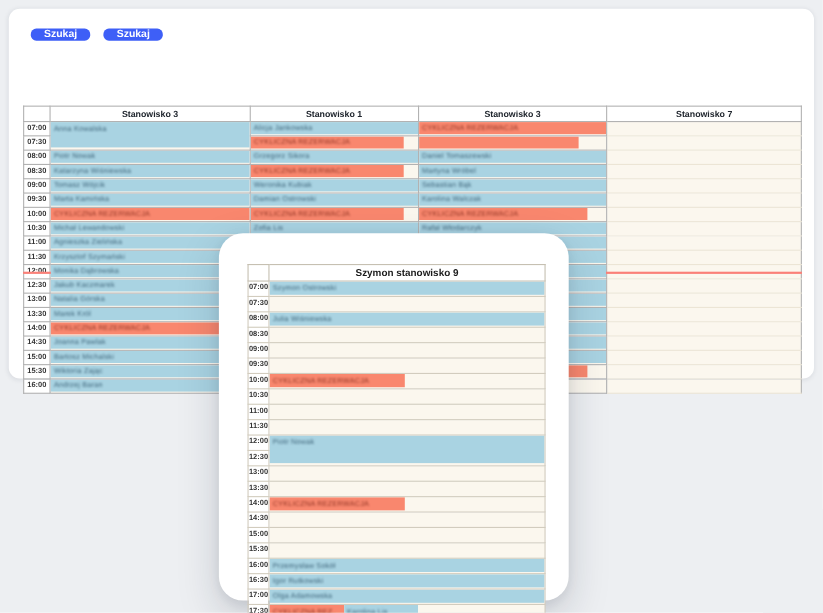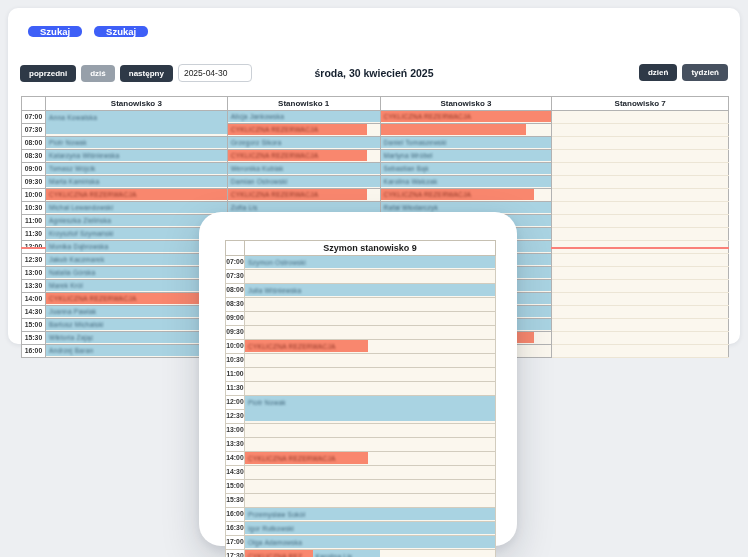--- a/index.html
+++ b/index.html
@@ -73,33 +73,20 @@
 </style>
 </head>
 <body>
 
 <div class="card">
   <div class="toolbar">
     <button class="btn btn-primary">Szukaj</button>
     <button class="btn btn-primary">Szukaj</button>
   </div>
 
-  <div class="navbar">
-    <div class="nav-left">
-      <button class="btn btn-dark">poprzedni</button>
-      <button class="btn btn-dark btn-muted">dziś</button>
-      <button class="btn btn-dark">następny</button>
-      <input class="date-input" type="text" value="2025-04-30" style="">
-    </div>
-    <div class="date-title">środa, 30 kwiecień 2025</div>
-    <div class="nav-right">
-      <button class="btn btn-dark">dzień</button>
-      <button class="btn btn-dark btn-dark2">tydzień</button>
-    </div>
-  </div>
 
   <div class="table-wrap" id="main-table" style="position:relative;">
     <div class="current-time-line" id="now-line" style="top: 151px;"></div>
   <table class="sched">
         <colgroup>
           <col style="width: 24px;">
           <col style="width: 182px;">
           <col style="width: 153px;">
           <col style="width: 172px;">
           <col style="width: 177px;">

